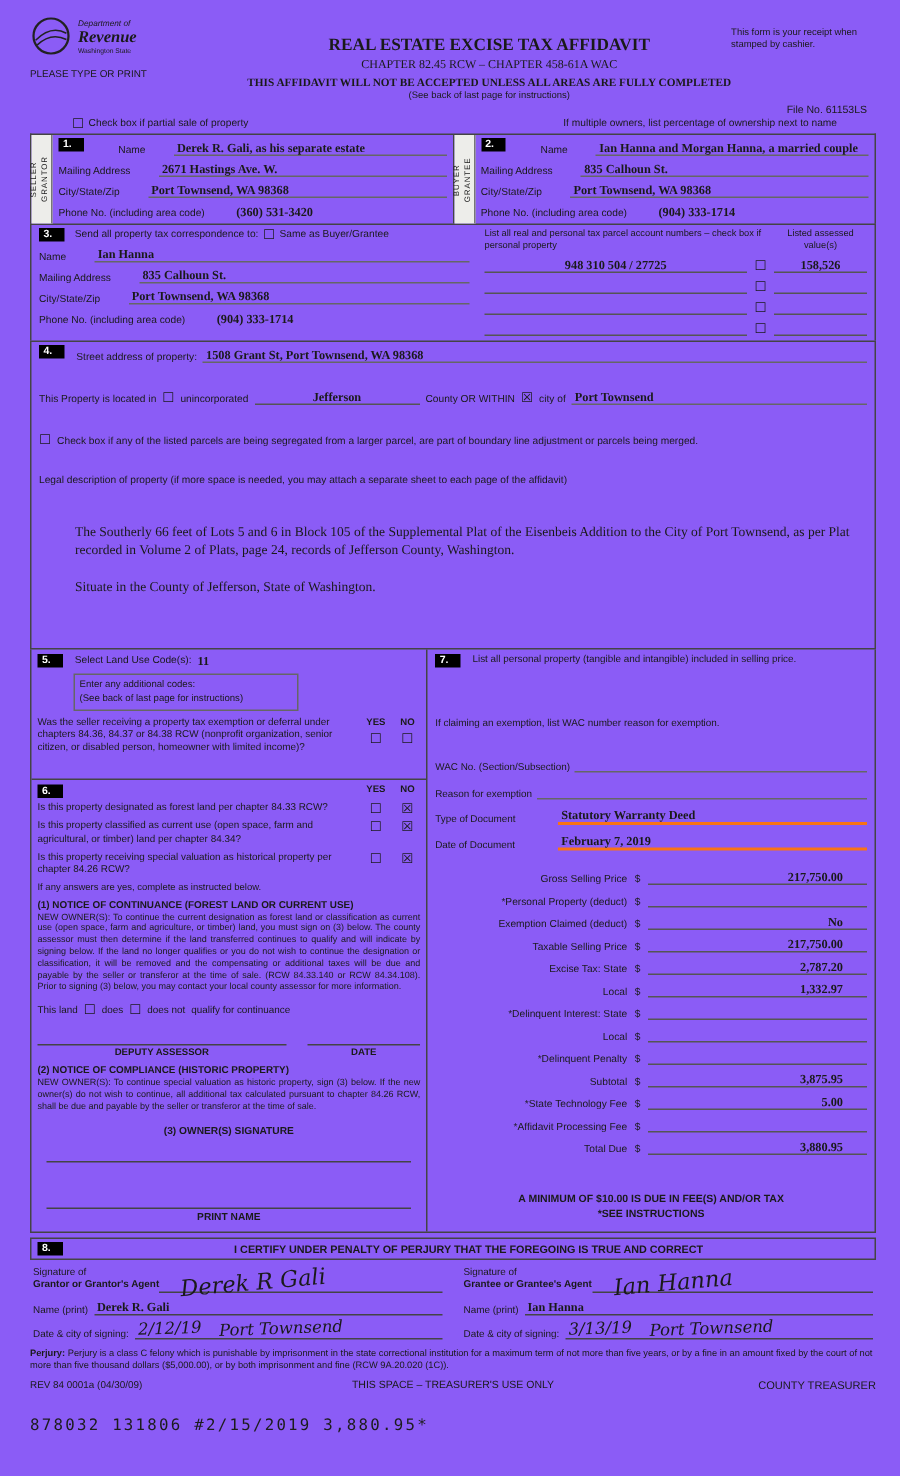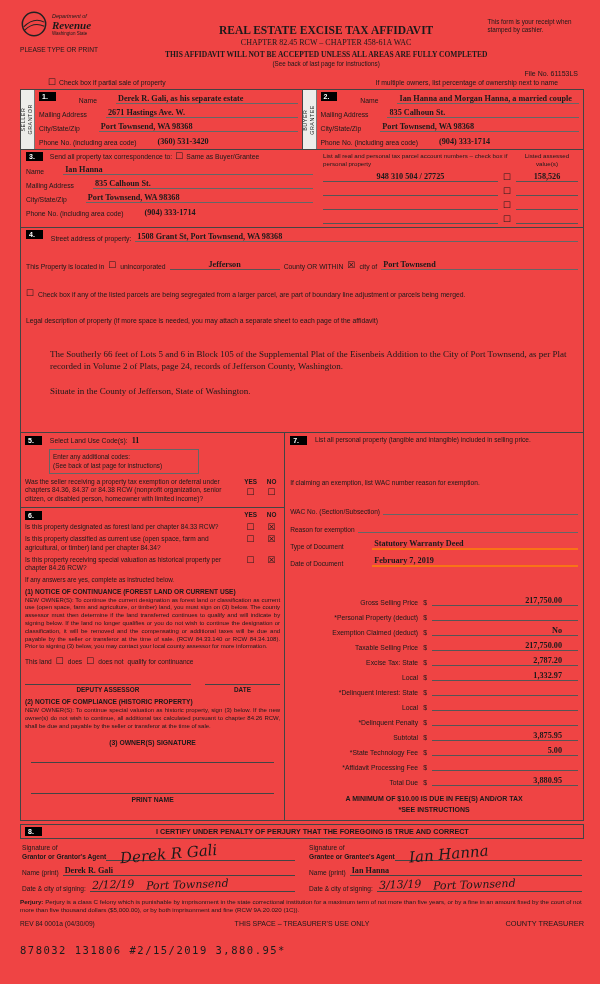--- a/index.html
+++ b/index.html
@@ -1,17 +1,17 @@
 <!DOCTYPE html>
 <html><head>
 <meta charset="utf-8">
 <style>
   *{margin:0;padding:0;box-sizing:border-box}
   html,body{background:#ffffff}
-  .page{width:600px;min-height:984px;background:#ef4444;color:#1a1a1a;
+  .page{width:600px;min-height:984px;background:#8b5cf6;color:#1a1a1a;
         font-family:"Liberation Sans",sans-serif;font-size:7px;
         padding:10px 16px 6px 20px;position:relative;margin:0 auto}
   
   .header{display:flex}
   .h-left{width:150px}
   .logo-row{display:flex;gap:4px;align-items:center}
   .logo-text .lt1{font-size:5.5px;font-style:italic}
   .logo-text .lt2{font-size:11px;font-weight:bold;font-style:italic;font-family:"Liberation Serif",serif}
   .logo-text .lt3{font-size:4.5px}
   .please{font-size:6.6px;margin-top:8px}
@@ -55,21 +55,21 @@
   .pval{width:62px;border-bottom:1px solid #555;text-align:center}
   
   .sec4{border:1px solid #444;padding:2px 5px 0;font-size:6.8px}
   .s4row{display:flex;align-items:flex-end;gap:4px;min-height:12px;margin-bottom:16px}
   .countyblank{width:110px;border-bottom:1px solid #555;text-align:center}
   .legal{font-family:"Liberation Serif",serif;font-size:9px;line-height:1.4;padding:8px 8px 8px 24px;min-height:92px}
   .legal .situate{margin-top:12px}
   
   .main-cols{display:flex;border:1px solid #444;border-top:none}
   .col-left{width:47%;border-right:1px solid #444;display:flex;flex-direction:column}
-  .sec5{border-bottom:1px solid #444;padding:3px 4px 4px}
+  .sec5{border-bottom:1px solid #444;padding:3px 4px 16px}
   .s5top{display:flex;align-items:center;gap:4px;font-size:6.8px}
   .s5codes{border:1px solid #666;margin:4px 2px 4px 24px;padding:2px 3px;font-size:6.4px;line-height:1.5;width:150px}
   .qblock{display:flex;gap:4px;font-size:6.6px}
   .qtext{flex:1;line-height:1.3}
   .yncol{width:17px;text-align:center}
   .ynhead{font-size:6.4px;font-weight:bold;margin-bottom:3px}
   .sec6{flex:1;padding:3px 4px 6px;display:flex;flex-direction:column}
   .s6head{display:flex;gap:4px;font-size:6.6px;margin-bottom:2px}
   .s6q{display:flex;gap:4px;font-size:6.6px;margin-bottom:3px}
   .notice-title{font-weight:bold;font-size:6.6px;margin-top:5px}
@@ -86,21 +86,21 @@
   
   .sec7{flex:1;padding:3px 5px 5px;display:flex;flex-direction:column}
   .s7top{display:flex;gap:4px;font-size:6.6px}
   .s7gap-lg{height:34px}
   .s7gap{height:10px}
   .s7label{font-size:6.6px;line-height:1.3}
   .wrow{display:flex;align-items:flex-end;gap:3px;font-size:6.6px;min-height:12px;margin-top:6px}
   .docrow{display:flex;align-items:flex-end;gap:4px;font-size:6.6px;min-height:13px;margin-top:4px}
   .dlabel{width:78px}
   .dval{flex:1;border-bottom:2px solid #f97316;padding:0 2px}
-  .money{margin-top:24px}
+  .money{margin-top:8px}
   .mrow{display:flex;align-items:flex-end;gap:3px;min-height:15px;font-size:6.8px}
   .mlabel{width:128px;text-align:right;white-space:nowrap}
   .mdollar{width:8px;text-align:center}
   .mval{flex:1;border-bottom:1px solid #555;text-align:right;padding:0 16px 0 2px}
   .minnote{margin-top:auto;text-align:center;font-weight:bold;font-size:7px;line-height:1.5;padding-top:8px}
   
   .sec8{border:1px solid #444;margin-top:3px;display:flex;align-items:center;padding:2px 4px}
   .certify{flex:1;text-align:center;font-weight:bold;font-size:7.2px}
   .sig-area{display:flex;gap:14px;padding:4px 2px 2px}
   .sig-col{flex:1}

